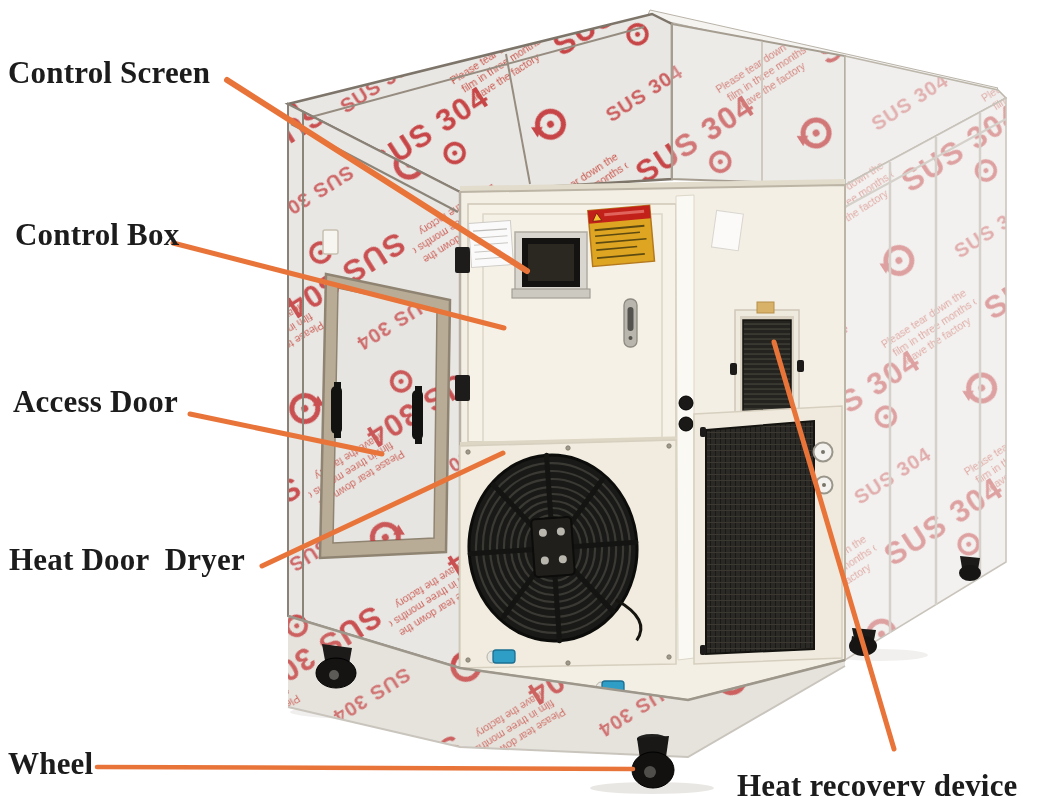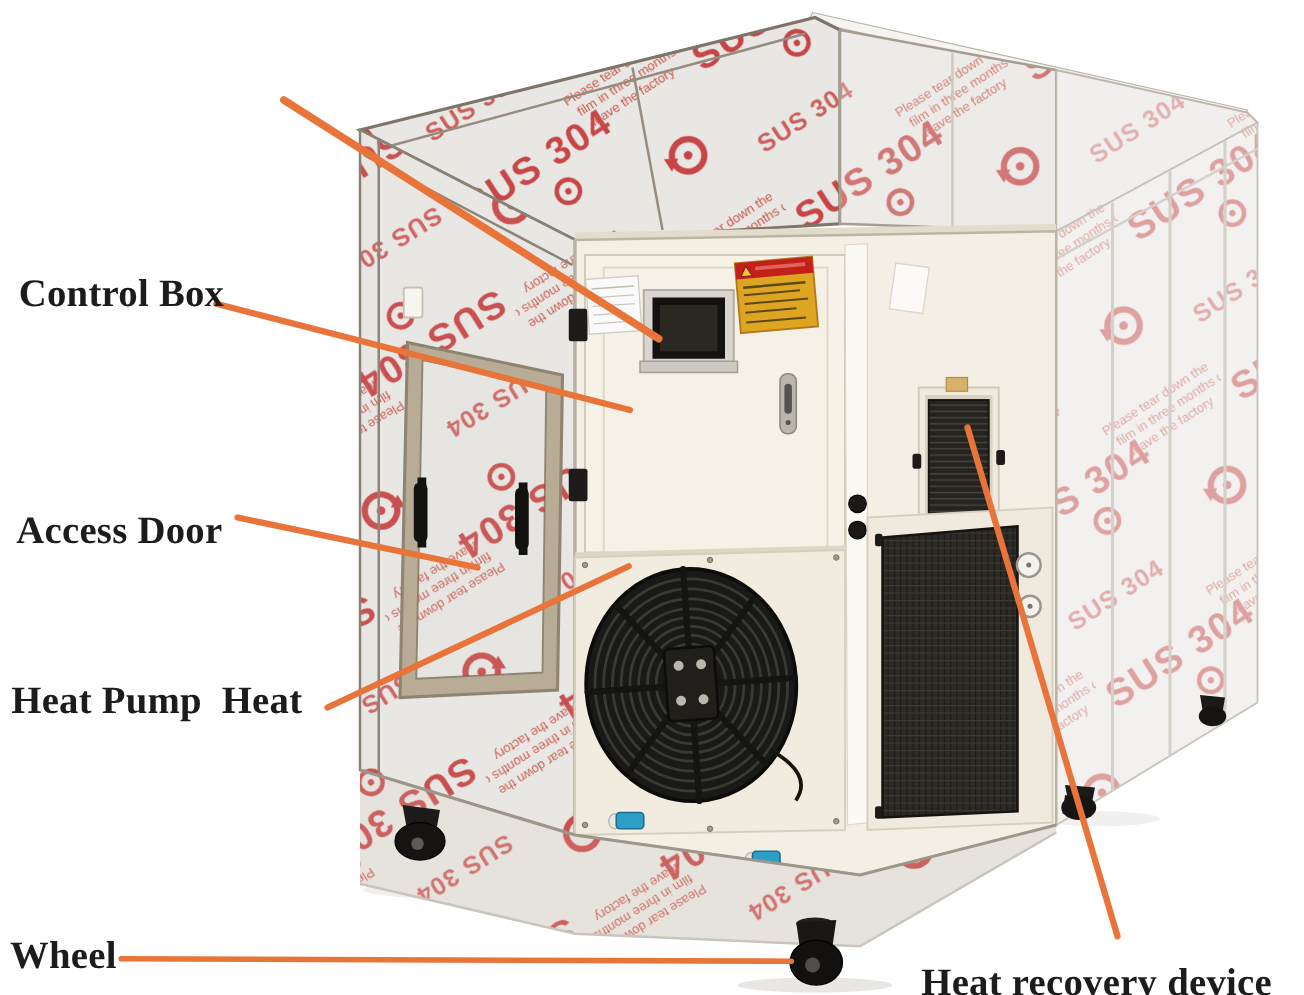--- a/index.html
+++ b/index.html
@@ -288,19 +288,20 @@
   <g stroke="#e8743a" stroke-linecap="round" fill="none">
     <line x1="227" y1="80" x2="527" y2="271" stroke-width="6"></line>
     <line x1="173" y1="243" x2="504" y2="328" stroke-width="5"></line>
     <line x1="190" y1="414" x2="382" y2="454" stroke-width="5"></line>
     <line x1="262" y1="566" x2="503" y2="453" stroke-width="5"></line>
     <line x1="97" y1="767" x2="633" y2="769" stroke-width="4.5"></line>
     <line x1="774" y1="342" x2="894" y2="749" stroke-width="5"></line>
   </g>
 </svg>
 
+<div class="callout" style="left:8px;top:57px;">Control Screen</div>
 <div class="callout" style="left:15px;top:219px;">Control Box</div>
-<div class="callout" style="left:13px;top:408px;">Access Door</div>
-<div class="callout" style="left:9px;top:544px;">Heat Pump  Heat</div>
+<div class="callout" style="left:13px;top:386px;">Access Door</div>
+<div class="callout" style="left:9px;top:544px;">Heat Door  Dryer</div>
 <div class="callout" style="left:8px;top:748px;">Wheel</div>
 <div class="callout" style="left:737px;top:770px;">Heat recovery device</div>
 
 </div>
 
 </body></html>

